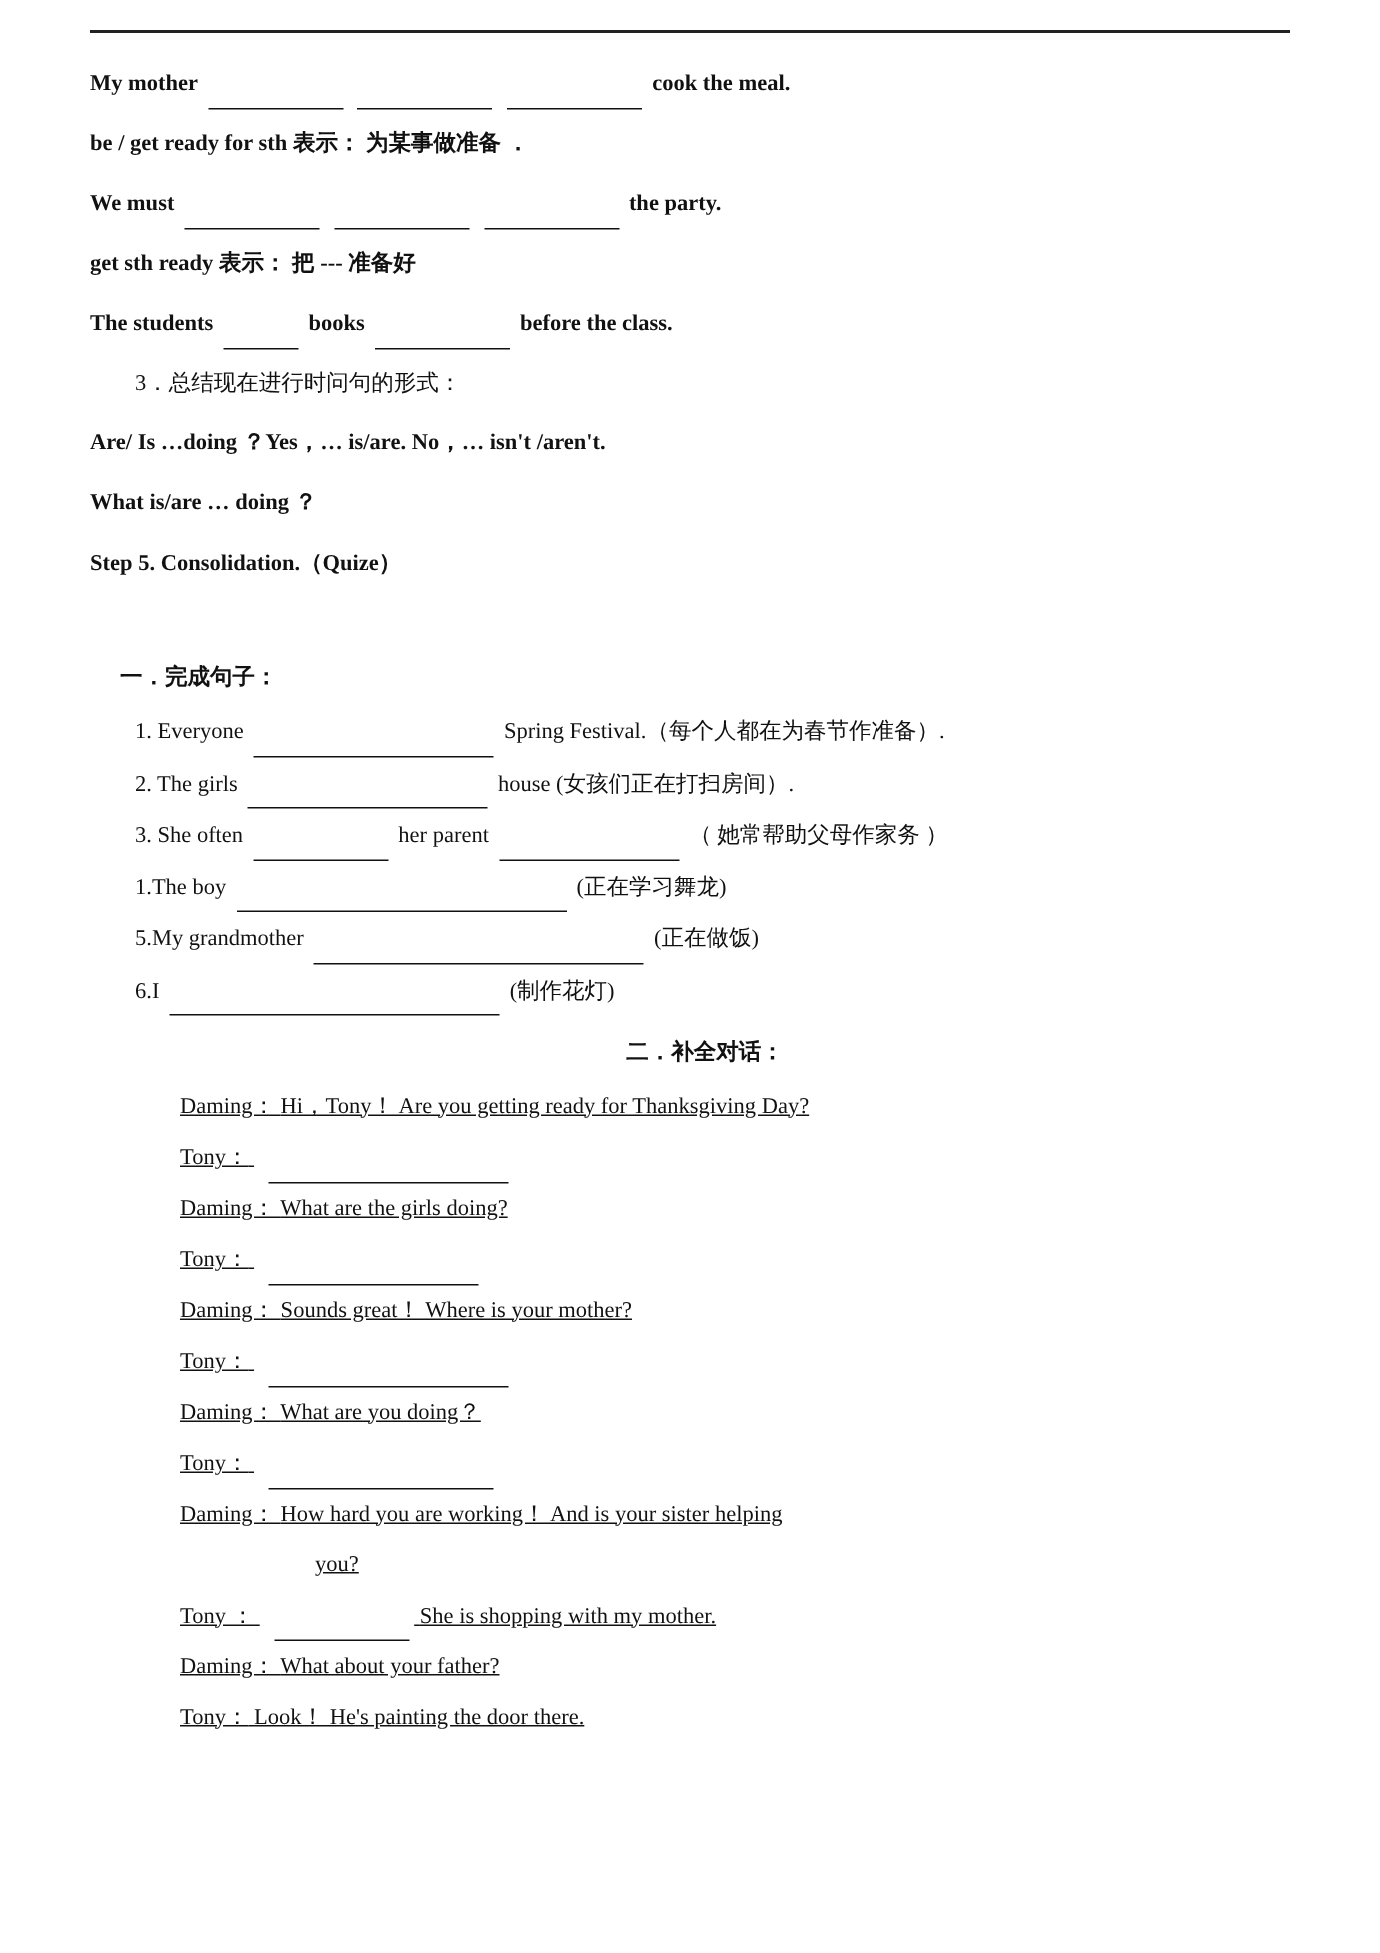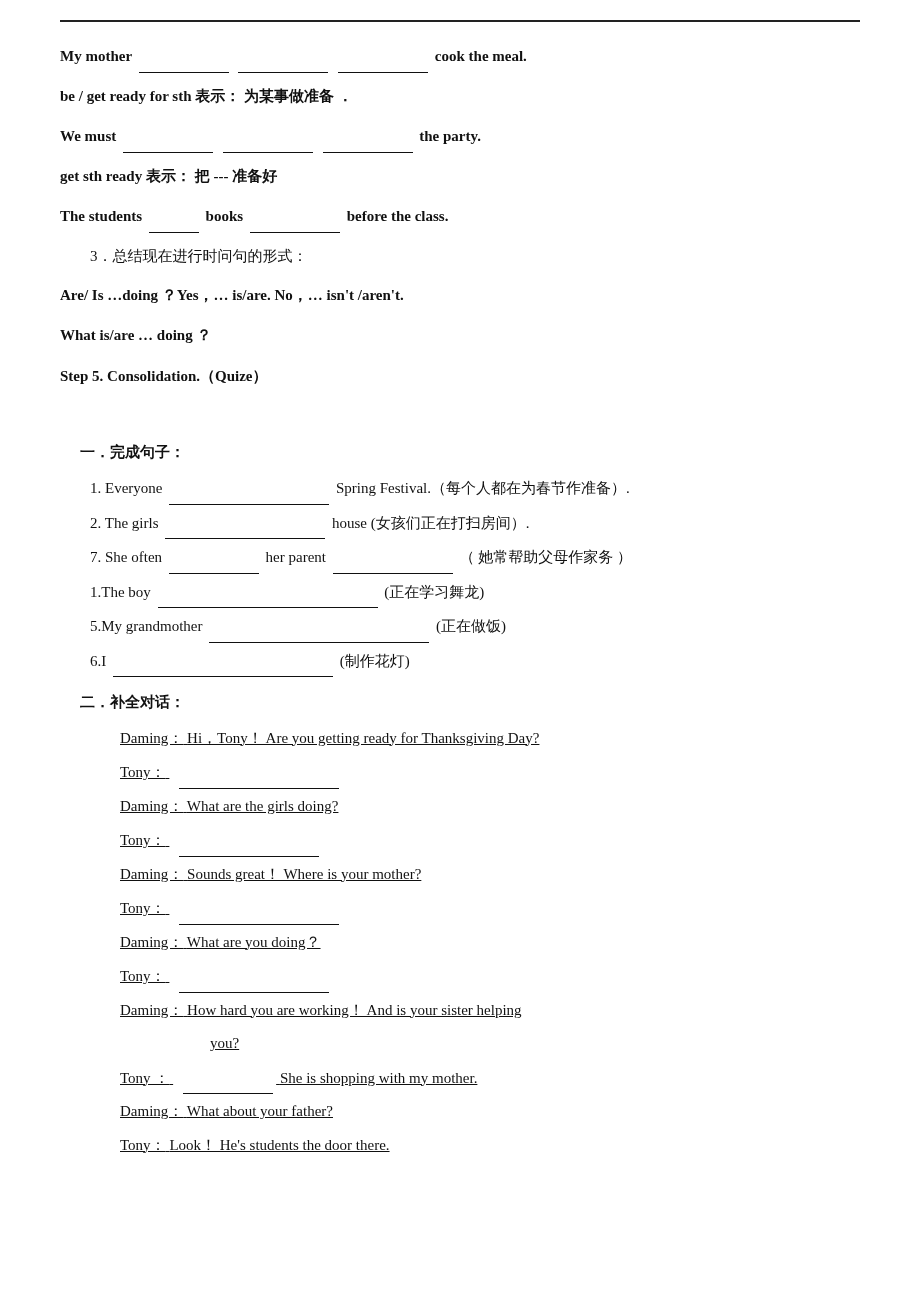--- a/index.html
+++ b/index.html
@@ -149,21 +149,21 @@
 <div class="number-item">
   <p>
     <span>2. The girls</span>
     <span class="blank" style="min-width:160px;">&nbsp;</span>
     <span>house (女孩们正在打扫房间）.</span>
   </p>
 </div>
 
 <div class="number-item">
   <p>
-    <span>7. She often</span>
+    <span>3. She often</span>
     <span class="blank blank-medium">&nbsp;</span>
     <span>her parent</span>
     <span class="blank blank-long">&nbsp;</span>
     <span>（ 她常帮助父母作家务 ）</span>
   </p>
 </div>
 
 <div class="number-item">
   <p>
     <span>1.The boy</span>
@@ -181,21 +181,21 @@
 </div>
 
 <div class="number-item">
   <p>
     <span>6.I</span>
     <span class="blank" style="min-width:220px;">&nbsp;</span>
     <span>(制作花灯)</span>
   </p>
 </div>
 
-<div class="subsection-title section" style="margin-left:20px; margin-top:10px;">
+<div class="subsection-title section" style="margin-left:20px; margin-top:10px;text-align:center;">
   <p>二．补全对话：</p>
 </div>
 
 <div class="dialog-line">
   <p><span>Daming：</span> <span>Hi，Tony！ Are you getting ready for Thanksgiving Day?</span></p>
 </div>
 
 <div class="dialog-line">
   <p>
     <span>Tony：</span>
@@ -250,14 +250,14 @@
     <span class="blank" style="min-width:90px; margin-left:10px;">&nbsp;</span>
     <span>She is shopping with my mother.</span>
   </p>
 </div>
 
 <div class="dialog-line">
   <p><span>Daming：</span> <span>What about your father?</span></p>
 </div>
 
 <div class="dialog-line">
-  <p><span>Tony：</span> <span>Look！ He's students the door there.</span></p>
+  <p><span>Tony：</span> <span>Look！ He's painting the door there.</span></p>
 </div>
 
 </body></html>

